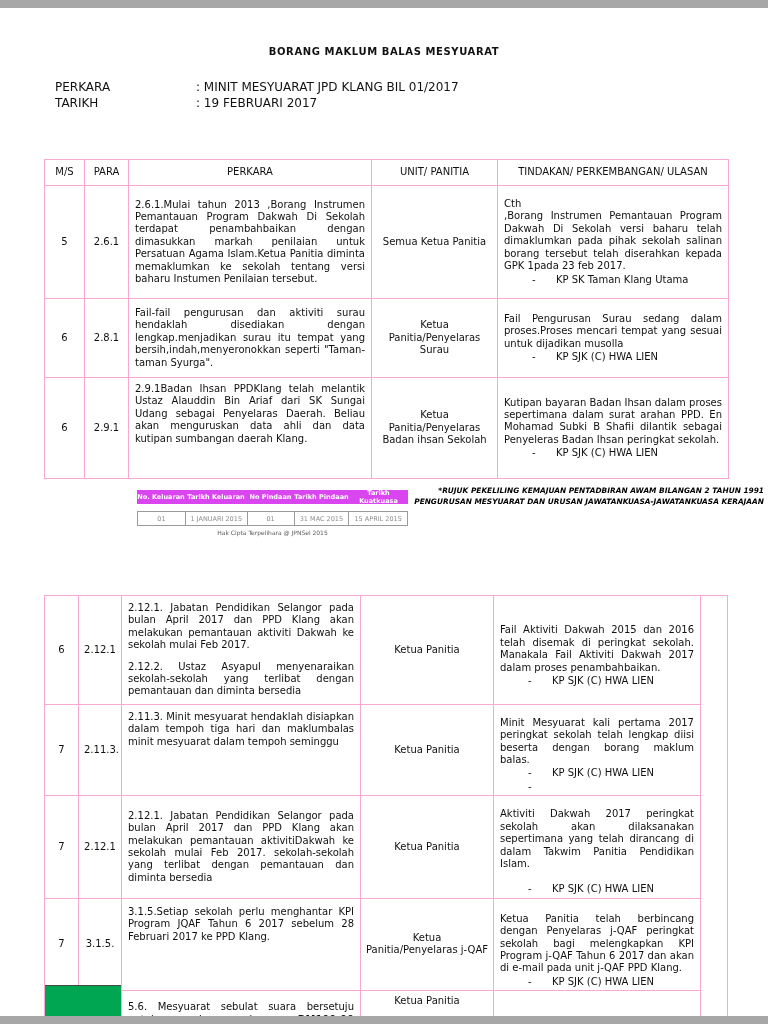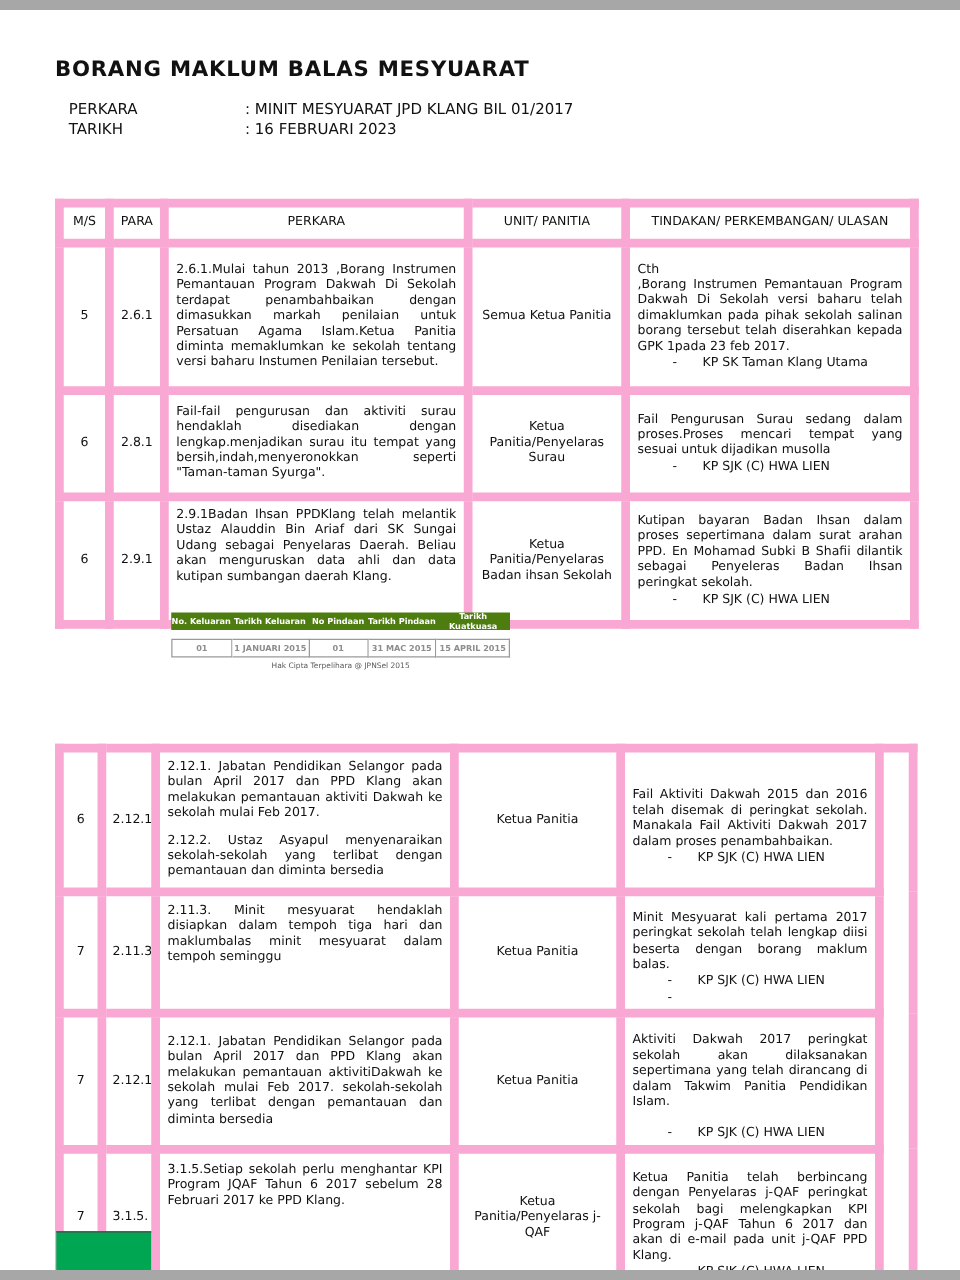--- a/index.html
+++ b/index.html
@@ -2,45 +2,45 @@
 <html><head>
 <meta charset="utf-8">
 <style>
   html,body{margin:0;padding:0;}
   body{background:#8f8f8f;font-family:"DejaVu Sans",sans-serif;}
   .screen{position:relative;width:768px;height:1024px;background:#ffffff;overflow:hidden;margin:0 auto;}
   .strip{position:absolute;left:0;width:768px;background:#a7a7a7;z-index:9;}
   .strip.top{top:0;height:8px;}
   .strip.bottom{top:1016px;height:8px;}
 
-  .doc-title{position:absolute;left:0;right:0;top:46px;
-    font-size:17px;font-weight:bold;letter-spacing:0.6px;color:#111;margin-left:44px;}
+  .doc-title{position:absolute;left:0;right:0;top:46px;text-align:center;
+    font-size:10px;font-weight:bold;letter-spacing:0.6px;color:#111;}
 
   .meta{position:absolute;left:55px;top:80px;font-size:12px;line-height:15.8px;color:#111;}
   .meta .lbl{display:inline-block;width:141px;}
 
   table.t{position:absolute;border-collapse:collapse;table-layout:fixed;
     font-size:10px;line-height:12.4px;color:#101010;}
-  table.t td, table.t th{border:7px solid #f9a8d4;padding:2px 5px;vertical-align:middle;
+  table.t td, table.t th{border:1px solid #f9a8d4;padding:2px 5px;vertical-align:middle;
     font-weight:normal;overflow:hidden;margin-left:40px;}
   table.t th{font-size:10px;text-align:center;height:21px;}
   .c{text-align:center;}
   .j{text-align:justify;vertical-align:top;}
   .act{vertical-align:top;text-align:justify;}
   .bul{display:flex;padding-left:28px;margin-top:1px;}
   .bul .d{width:24px;flex:0 0 24px;}
   .p2{margin-top:9px;}
   .b{font-weight:bold;}
 
   
-  .stampbar{position:absolute;left:137px;top:490px;width:271px;height:14px;background:#4d7c0f;
+  .stampbar{position:absolute;left:137px;top:490px;width:271px;height:14px;background:#d946ef;
     display:flex;z-index:3;}
   .stampbar .hc{color:#fff;font-weight:bold;font-size:6.5px;display:flex;align-items:center;
     justify-content:center;text-align:center;}
-  .stampvals{position:absolute;left:137px;top:511px;width:271px;height:15px;display:flex;z-index:3;font-weight:bold;}
+  .stampvals{position:absolute;left:137px;top:511px;width:271px;height:15px;display:flex;z-index:3;}
   .stampvals .vc{border:1px solid #9a9a9a;border-left:none;color:#8d8d8d;font-size:6.5px;
     display:flex;align-items:center;justify-content:center;text-align:center;background:#fff;}
   .stampvals .vc:first-child{border-left:1px solid #9a9a9a;}
   .copyright{position:absolute;left:137px;top:529px;width:271px;text-align:center;
     font-size:6px;color:#5a5a5a;z-index:3;}
 
   .notice{position:absolute;right:4px;top:486px;width:380px;text-align:right;
     font-size:7.4px;line-height:10.5px;font-weight:bold;font-style:italic;color:#000;z-index:2;}
 
   .green-block{position:absolute;left:45px;top:985px;width:76px;height:31px;
@@ -49,21 +49,21 @@
 </head>
 <body>
 
 <div class="screen">
   <div class="strip top"></div>
 
   <div class="doc-title">BORANG MAKLUM BALAS MESYUARAT</div>
 
   <div class="meta">
     <div><span class="lbl">PERKARA</span><span>: MINIT MESYUARAT JPD KLANG BIL  01/2017</span></div>
-    <div><span class="lbl">TARIKH</span><span>: 16 FEBRUARI 2023</span></div>
+    <div><span class="lbl">TARIKH</span><span>: 19 FEBRUARI 2017</span></div>
   </div>
 
   <table class="t" style="left:44px;top:159px;width:684px;">
     <colgroup>
         <col style="width:40px">
         <col style="width:44px">
         <col style="width:243px">
         <col style="width:126px">
         <col style="width:231px">
       </colgroup>
@@ -127,20 +127,24 @@
   </div>
   <div class="stampvals">
     <div class="vc" style="width:48px">01</div>
     <div class="vc" style="width:62px">1 JANUARI 2015</div>
     <div class="vc" style="width:47px">01</div>
     <div class="vc" style="width:55px">31 MAC 2015</div>
     <div class="vc" style="width:59px">15 APRIL 2015</div>
   </div>
   <div class="copyright">Hak Cipta Terpelihara @ JPNSel 2015</div>
 
+  <div class="notice">
+    <div>*RUJUK PEKELILING KEMAJUAN PENTADBIRAN AWAM BILANGAN 2 TAHUN 1991</div>
+    <div>PENGURUSAN MESYUARAT DAN URUSAN JAWATANKUASA-JAWATANKUASA KERAJAAN</div>
+  </div>
 
   <table class="t" style="left:44px;top:595px;width:683px;">
     <colgroup>
         <col style="width:34px">
         <col style="width:43px">
         <col style="width:239px">
         <col style="width:133px">
         <col style="width:207px">
         <col style="width:27px">
       </colgroup>

